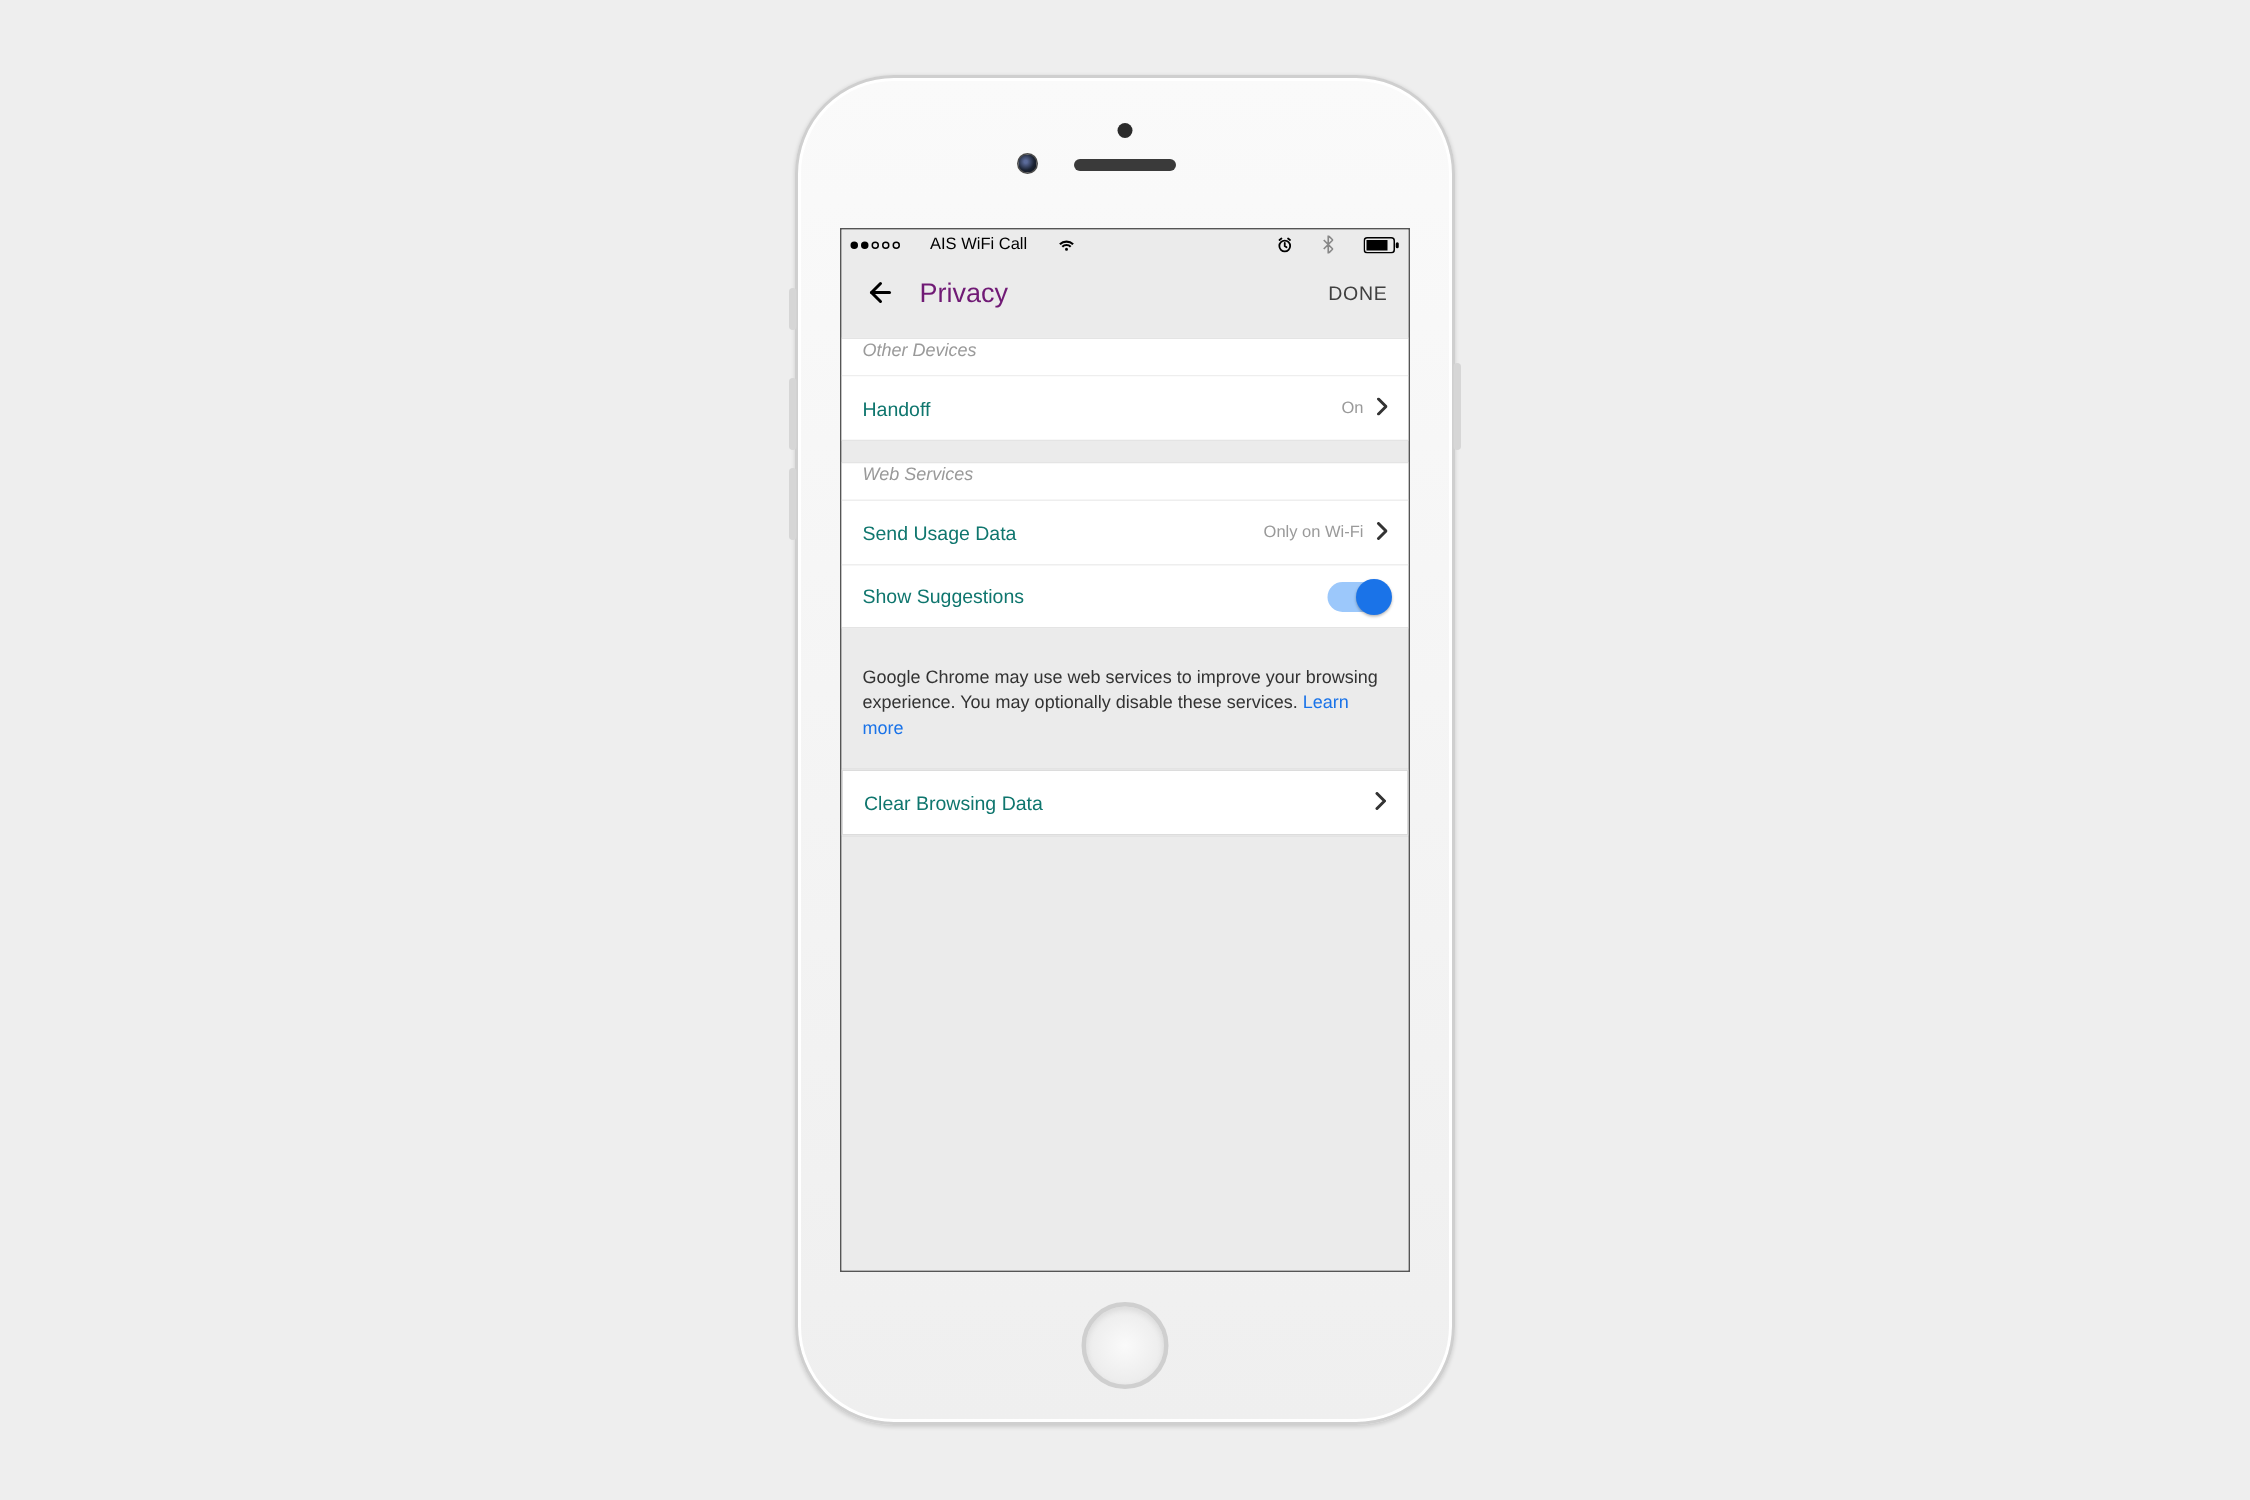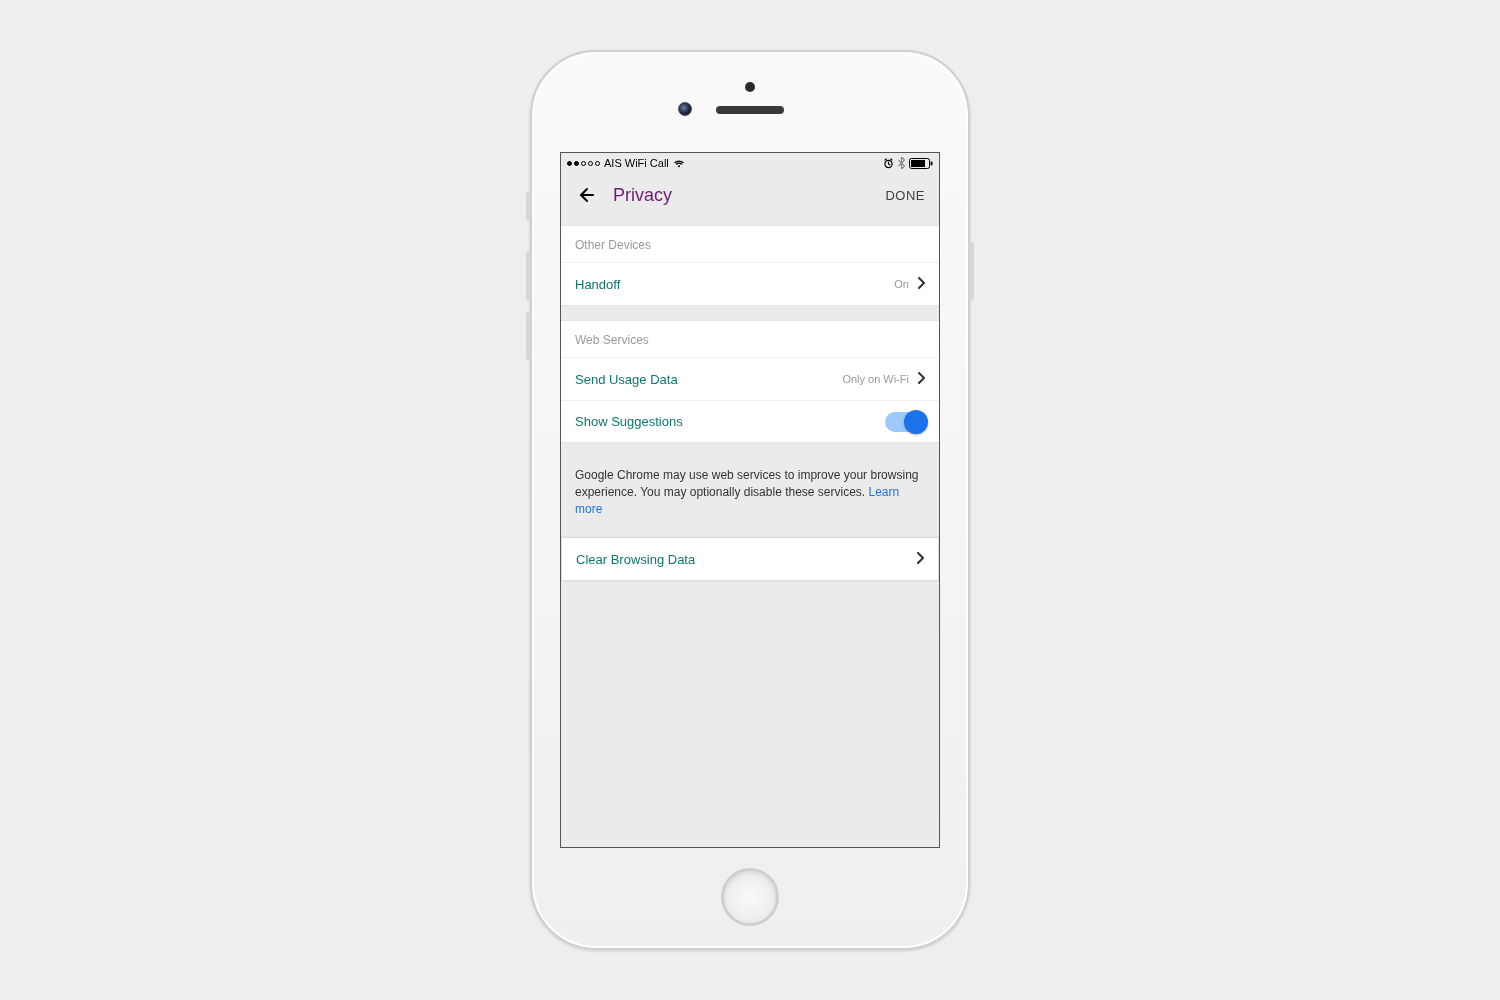--- a/index.html
+++ b/index.html
@@ -64,21 +64,21 @@
   }
   
   .statusbar {
     height:20px;
     display:flex; align-items:center; justify-content:space-between;
     padding:0 6px;
     font-size:11px; font-weight:500;
     color:#000;
     background:#ebebeb;
   }
-  .sb-left, .sb-right { display:flex; align-items:center; gap:4px; }
+  .sb-left, .sb-right { display:flex; align-items:center; gap:20px; }
   .sb-center { position:absolute; left:50%; transform:translateX(-50%); font-weight:400;margin-top:32px; }
   .dots { display:flex; gap:2px; }
   .dots span { width:5px; height:5px; border-radius:50%; border:1px solid #000; }
   .dots span.fill { background:#000; }
   .wifi-icon, .alarm-icon, .bt-icon, .batt-icon { display:inline-flex; }
   
   .navbar {
     height:44px;
     display:flex; align-items:center;
     padding:0 10px;
@@ -104,23 +104,24 @@
     padding-top:8px;
   }
   .section {
     background:#fff;
     margin-bottom:14px;
     border-top:1px solid #e4e4e4;
     border-bottom:1px solid #e4e4e4;
   }
   .section-header {
     font-size:12px; color:#9a9a9a;
-    padding:12px 14px 10px;
+    padding:0 14px 10px;
     border-bottom:1px solid #eee;
     background:#fff;
+    font-style:italic;
   }
   .row {
     display:flex; align-items:center; justify-content:space-between;
     min-height:42px;
     padding:0 14px;
     background:#fff;
     cursor:pointer;
   }
   .row + .row { border-top:1px solid #eee; }
   .row-label { font-size:13px; color:#0f766e; }

